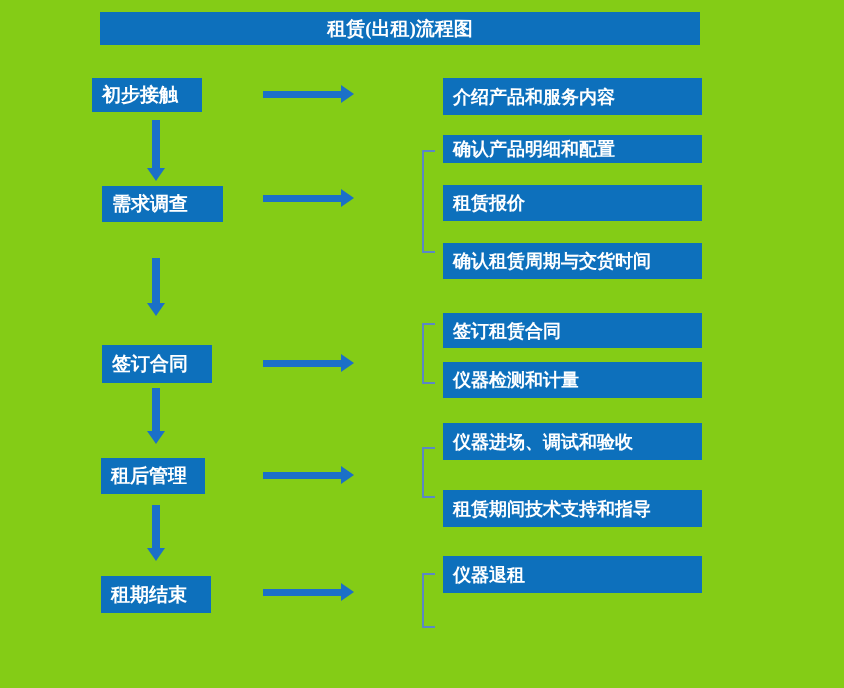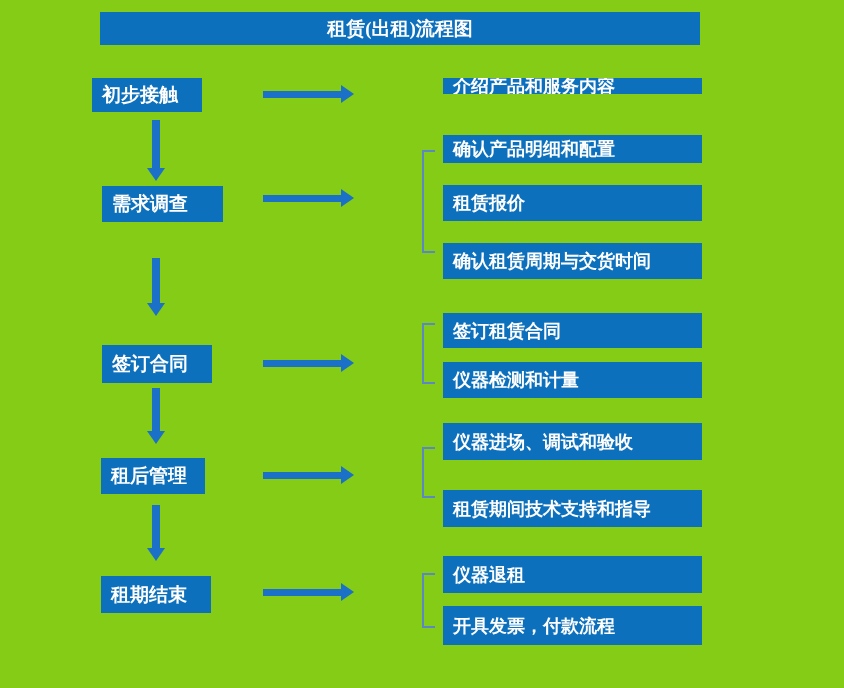--- a/index.html
+++ b/index.html
@@ -83,21 +83,21 @@
   <div class="hhead" style="top:466px;"></div>
 
   <div class="hshaft" style="top:589px;"></div>
   <div class="hhead" style="top:583px;"></div>
 
   <div class="bracket" style="top:150px;height:103px;"></div>
   <div class="bracket" style="top:323px;height:61px;"></div>
   <div class="bracket" style="top:447px;height:51px;"></div>
   <div class="bracket" style="top:573px;height:55px;"></div>
 
-  <div class="box detail" style="top:78px;height:16px;">
+  <div class="box detail" style="top:78px;height:37px;">
     <span>介绍产品和服务内容</span>
   </div>
 
   <div class="box detail" style="top:135px;height:28px;">
     <span>确认产品明细和配置</span>
   </div>
   <div class="box detail" style="top:185px;height:36px;">
     <span>租赁报价</span>
   </div>
   <div class="box detail" style="top:243px;height:36px;">
@@ -114,17 +114,14 @@
   <div class="box detail" style="top:423px;height:37px;">
     <span>仪器进场、调试和验收</span>
   </div>
   <div class="box detail" style="top:490px;height:37px;">
     <span>租赁期间技术支持和指导</span>
   </div>
 
   <div class="box detail" style="top:556px;height:37px;">
     <span>仪器退租</span>
   </div>
-  <div class="box detail" style="top:606px;height:39px;">
-    <span>开具发票，付款流程</span>
-  </div>
 
 </div>
 
 </body></html>

